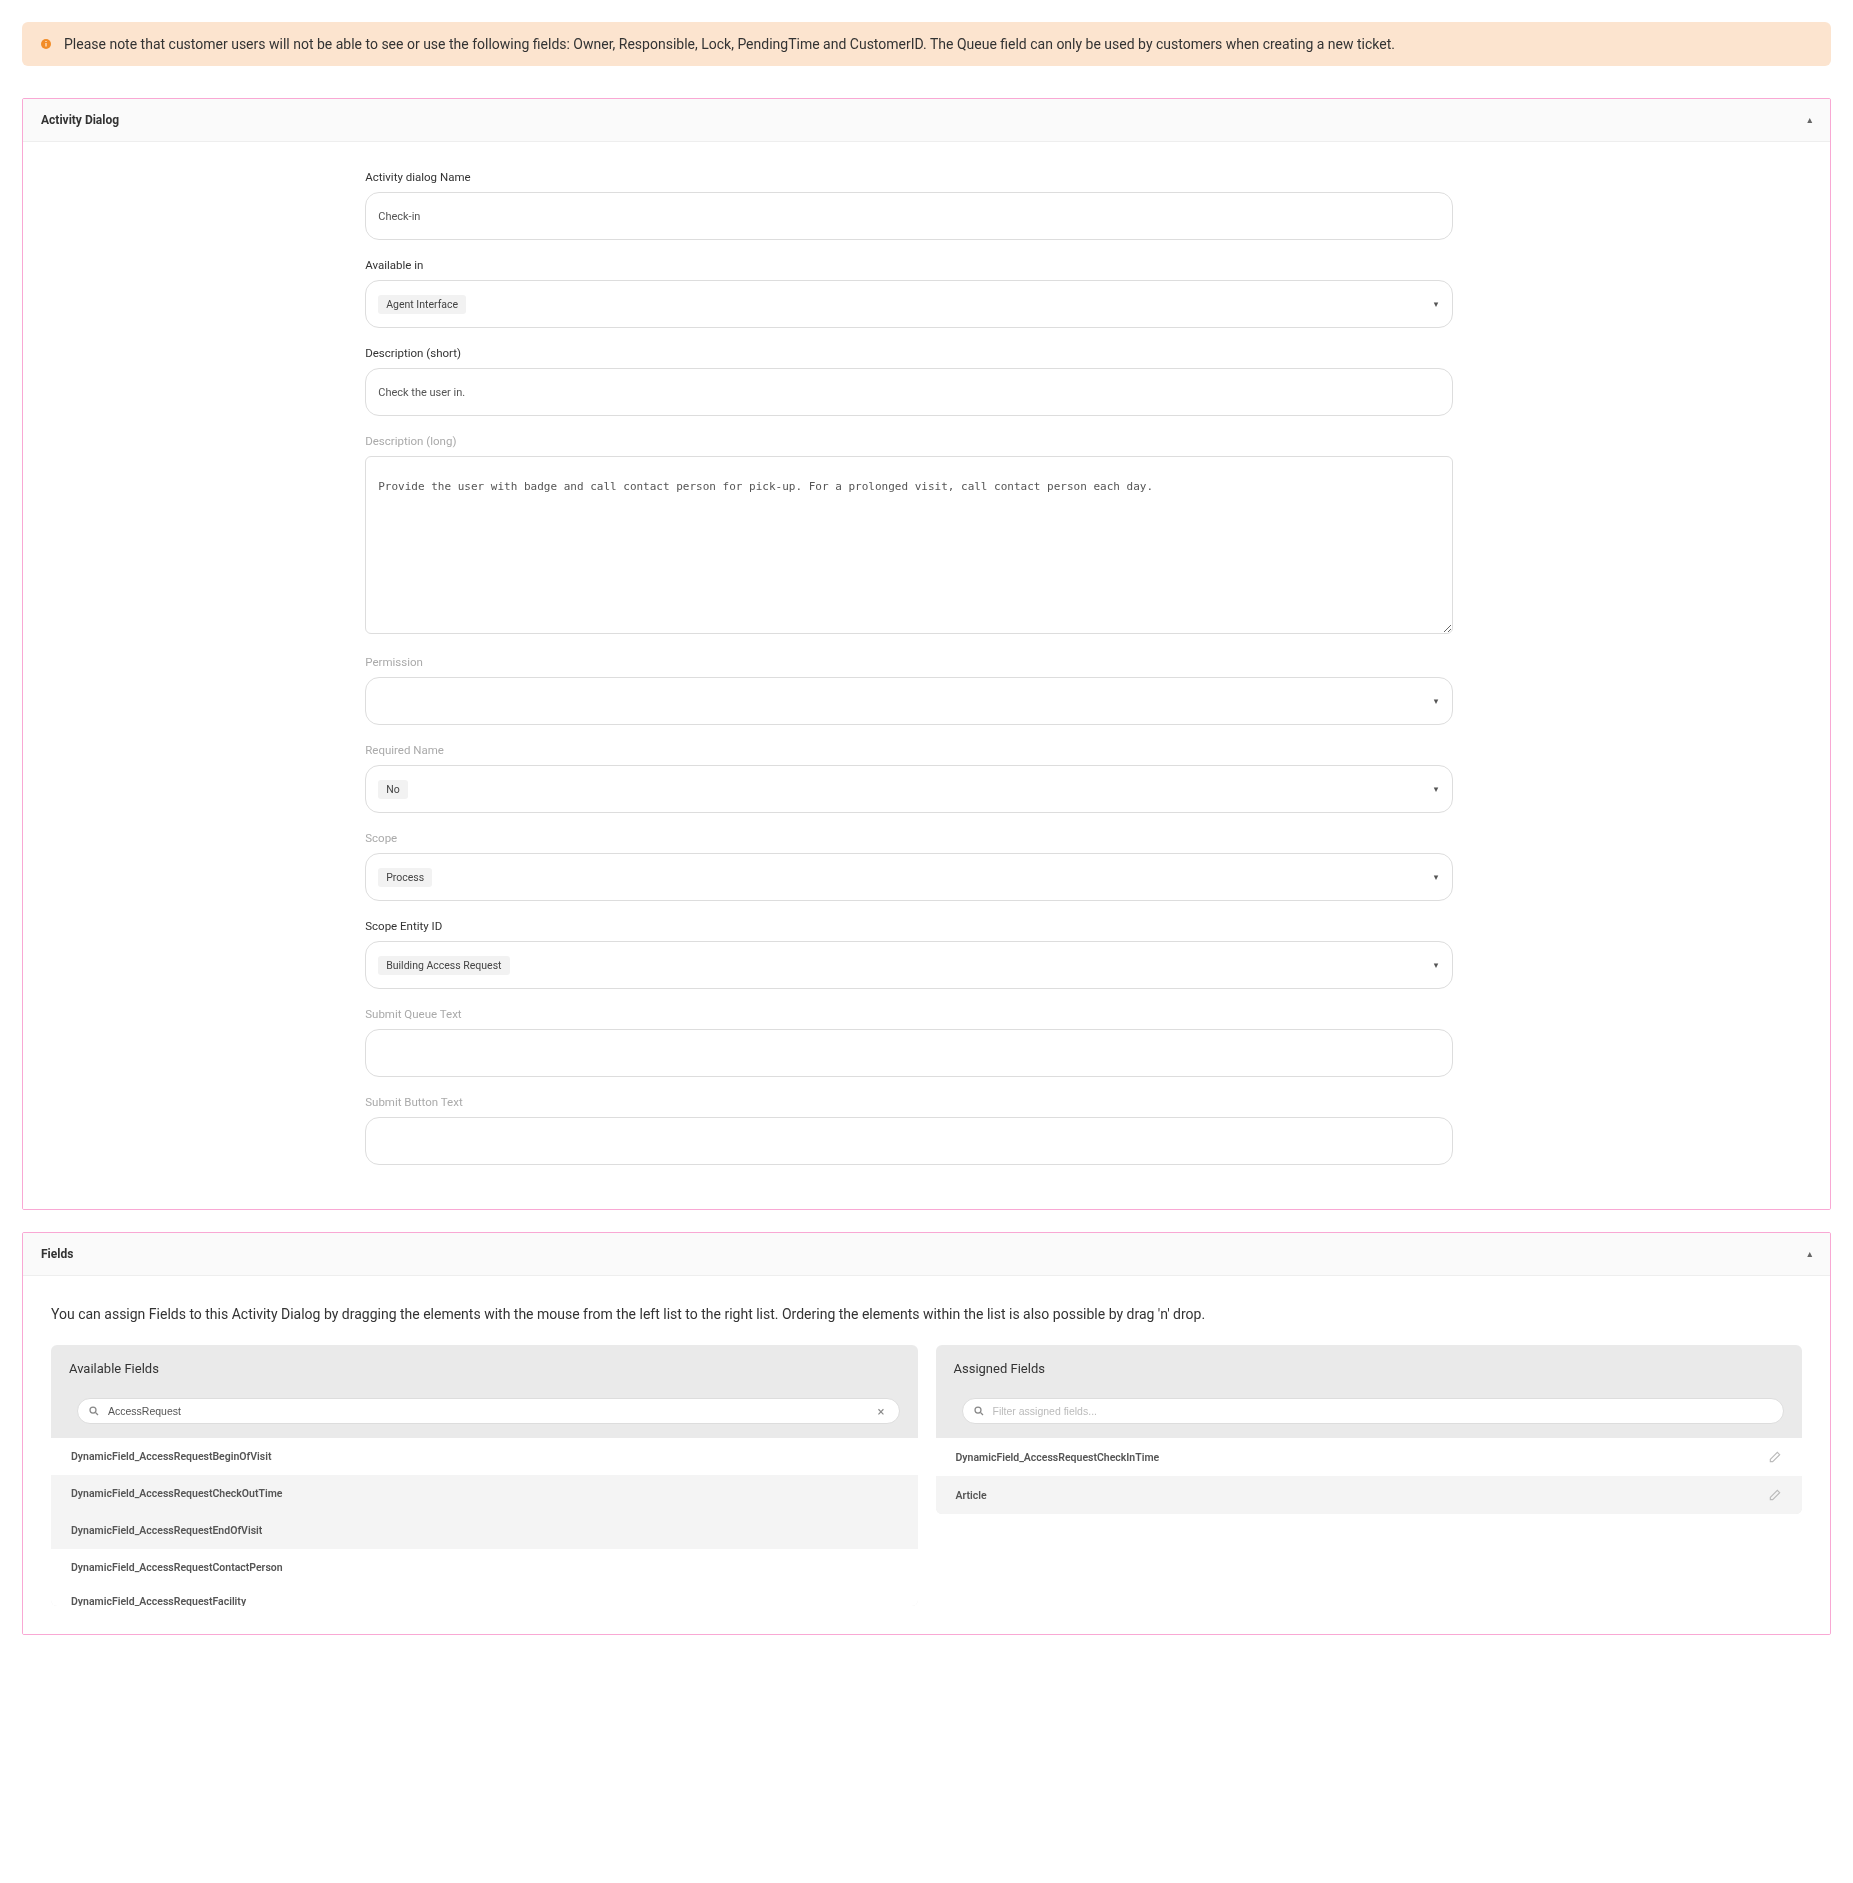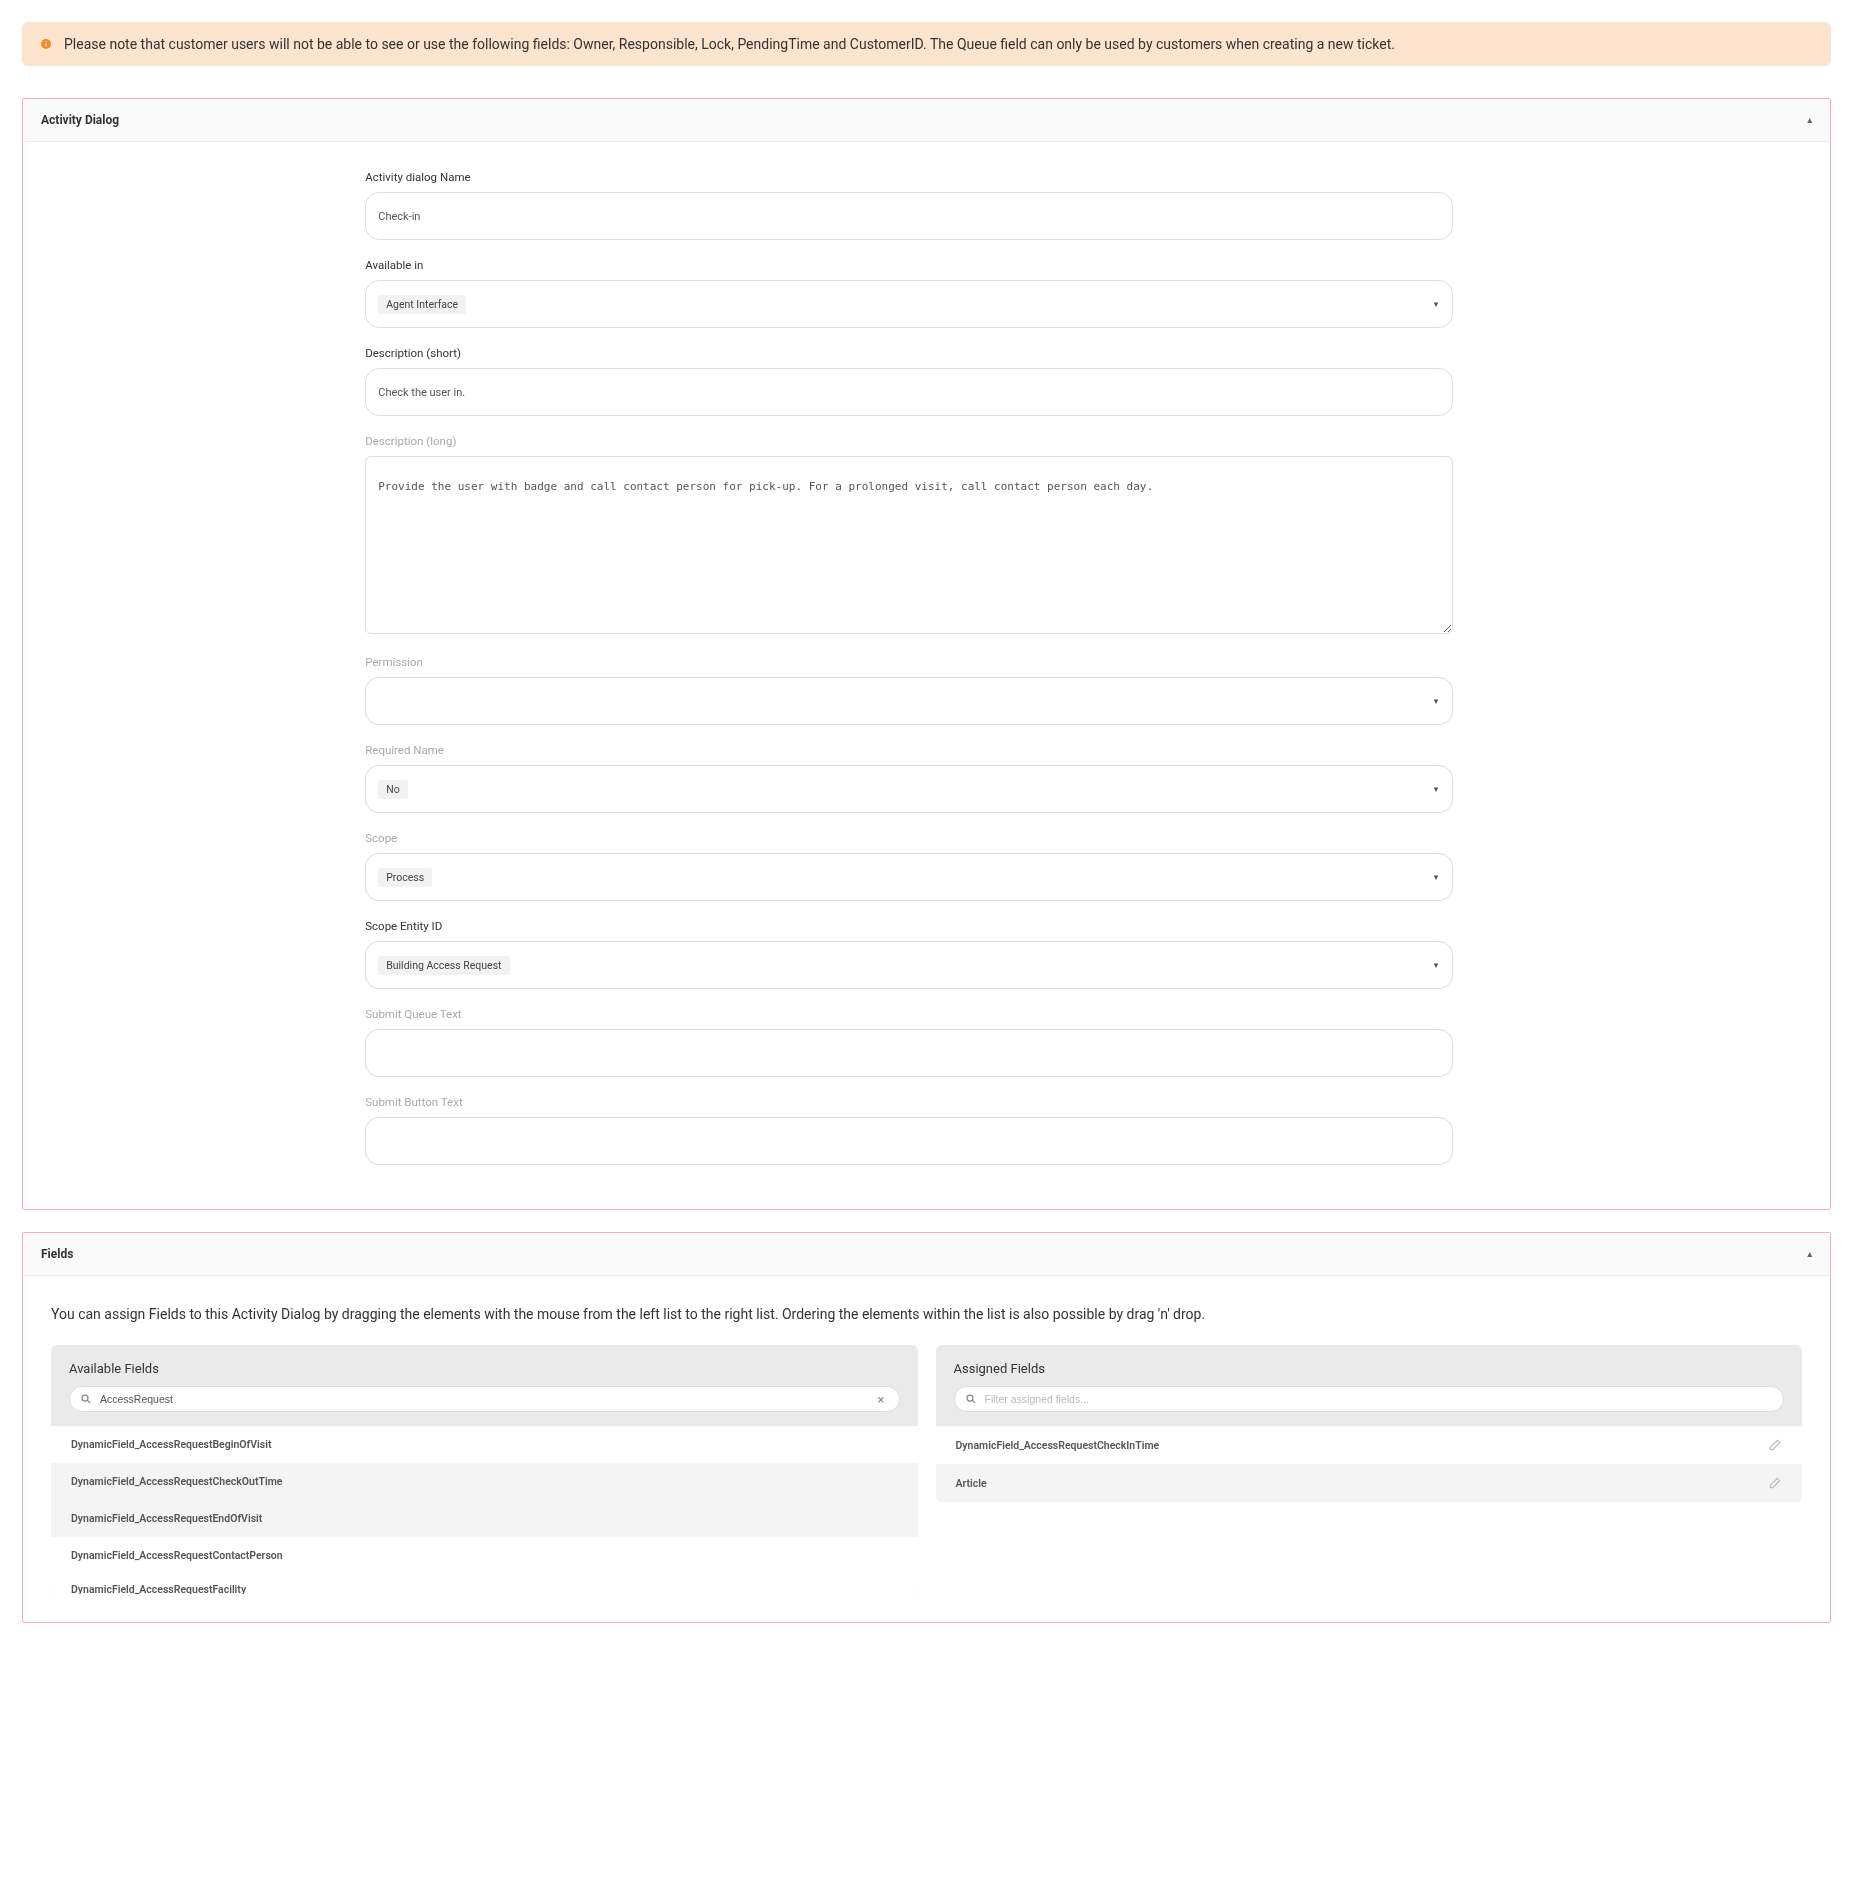--- a/index.html
+++ b/index.html
@@ -105,21 +105,21 @@
     background: #eaeaea;
     border-radius: 6px;
     overflow: hidden;
   }
   .fields-column-header {
     padding: 16px 20px 10px 18px;
     font-size: 13px;
     color: #333;
     font-weight: 400;
   }
-  .filter-box-wrap { padding: 0 18px 14px 18px; }
+  .filter-box-wrap { padding: 0 18px 14px 26px; margin-top: 12px; }
   .filter-box {
     display: flex;
     align-items: center;
     background: #fff;
     border: 1px solid #ddd;
     border-radius: 14px;
     padding: 4px 10px;
     height: 26px;
   }
   .filter-box .mag { color: #888; font-size: 11px; margin-right: 6px; }

